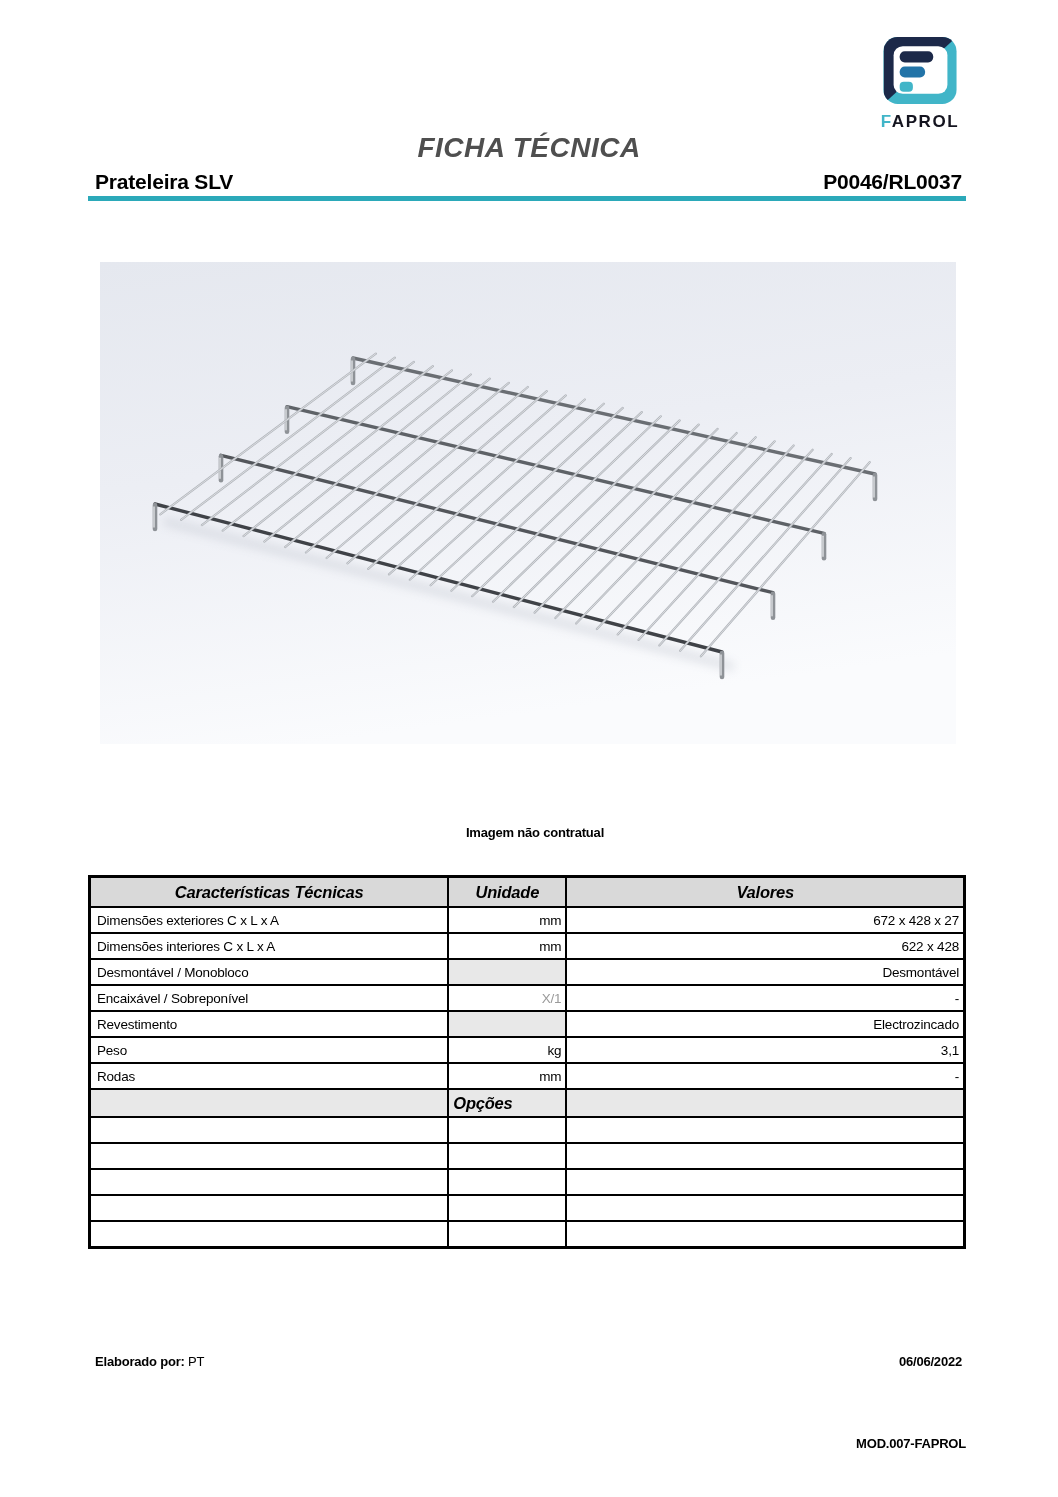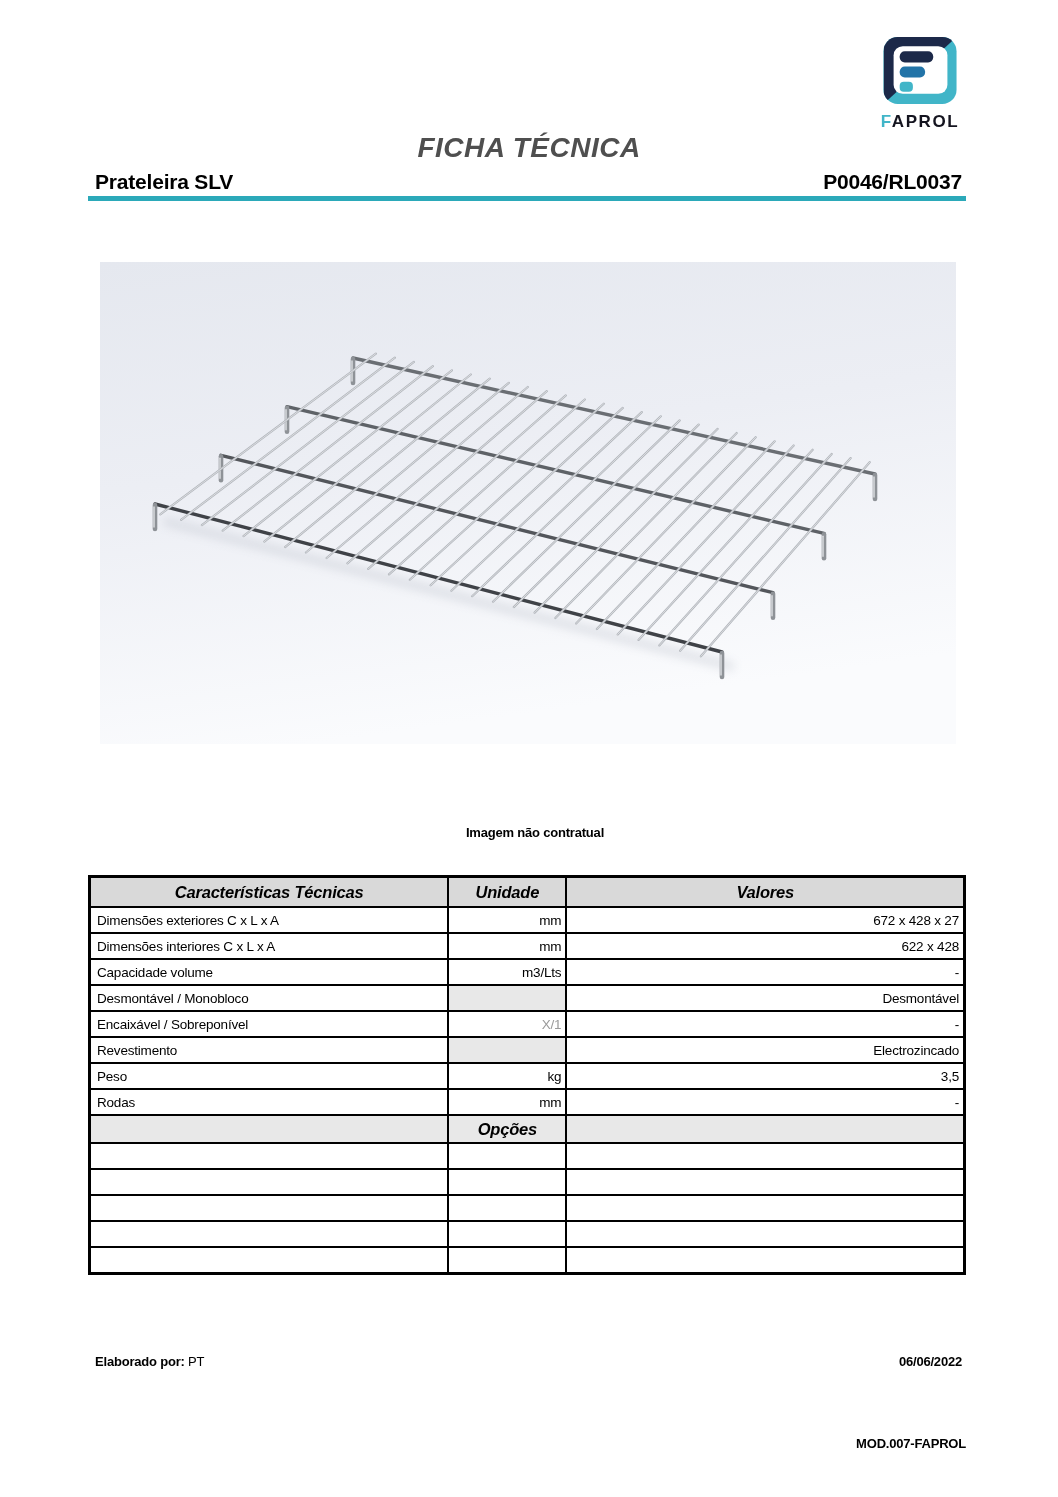--- a/index.html
+++ b/index.html
@@ -42,21 +42,21 @@
   .spec-table td{ border:2px solid #000; padding:0 4px; height:24px; overflow:hidden; white-space:nowrap;}
   .spec-table tr.header-row td{
     height:28px; background:#d9d9d9; text-align:center;
     font-size:16.5px; font-weight:bold; font-style:italic;
   }
   .spec-table td.c-label{ text-align:left; padding-left:6px;}
   .spec-table td.c-unit, .spec-table td.c-value{ text-align:right;}
   .spec-table td.muted{ color:#9a9a9a;}
   .spec-table td.shaded{ background:#e8e8e8;}
   .spec-table tr.options-row td{
-    height:26px; background:#e8e8e8; text-align:center;
+    height:26px; background:#e8e8e8; text-align:left;
     font-size:16.5px; font-weight:bold; font-style:italic;
   }
   
   .footer-line{ position:absolute; top:1354px; left:88px; width:878px; height:20px; font-size:13px;}
   .elaborated{ position:absolute; left:7px; top:0;}
   .elaborated .lbl{ font-weight:bold;}
   .footer-date{ position:absolute; right:4px; top:0; font-weight:bold;}
   .doc-code{ position:absolute; top:1436px; left:88px; width:878px; text-align:right; font-size:13px; font-weight:bold;}
 </style>
 </head>
@@ -197,43 +197,38 @@
         <td class="c-label">Dimensões exteriores C x L x A</td>
         <td class="c-unit">mm</td>
         <td class="c-value">672 x 428 x 27</td>
       </tr>
       <tr>
         <td class="c-label">Dimensões interiores C x L x A</td>
         <td class="c-unit">mm</td>
         <td class="c-value">622 x 428</td>
       </tr>
       <tr>
-        <td class="c-label">Capacidade volume</td>
-        <td class="c-unit">m3/Lts</td>
-        <td class="c-value">-</td>
-      </tr>
-      <tr>
         <td class="c-label">Desmontável / Monobloco</td>
         <td class="c-unit shaded"></td>
         <td class="c-value">Desmontável</td>
       </tr>
       <tr>
         <td class="c-label">Encaixável / Sobreponível</td>
         <td class="c-unit muted">X/1</td>
         <td class="c-value">-</td>
       </tr>
       <tr>
         <td class="c-label">Revestimento</td>
         <td class="c-unit shaded"></td>
         <td class="c-value">Electrozincado</td>
       </tr>
       <tr>
         <td class="c-label">Peso</td>
         <td class="c-unit">kg</td>
-        <td class="c-value">3,5</td>
+        <td class="c-value">3,1</td>
       </tr>
       <tr>
         <td class="c-label">Rodas</td>
         <td class="c-unit">mm</td>
         <td class="c-value">-</td>
       </tr>
       <tr class="options-row">
         <td></td>
         <td>Opções</td>
         <td></td>

